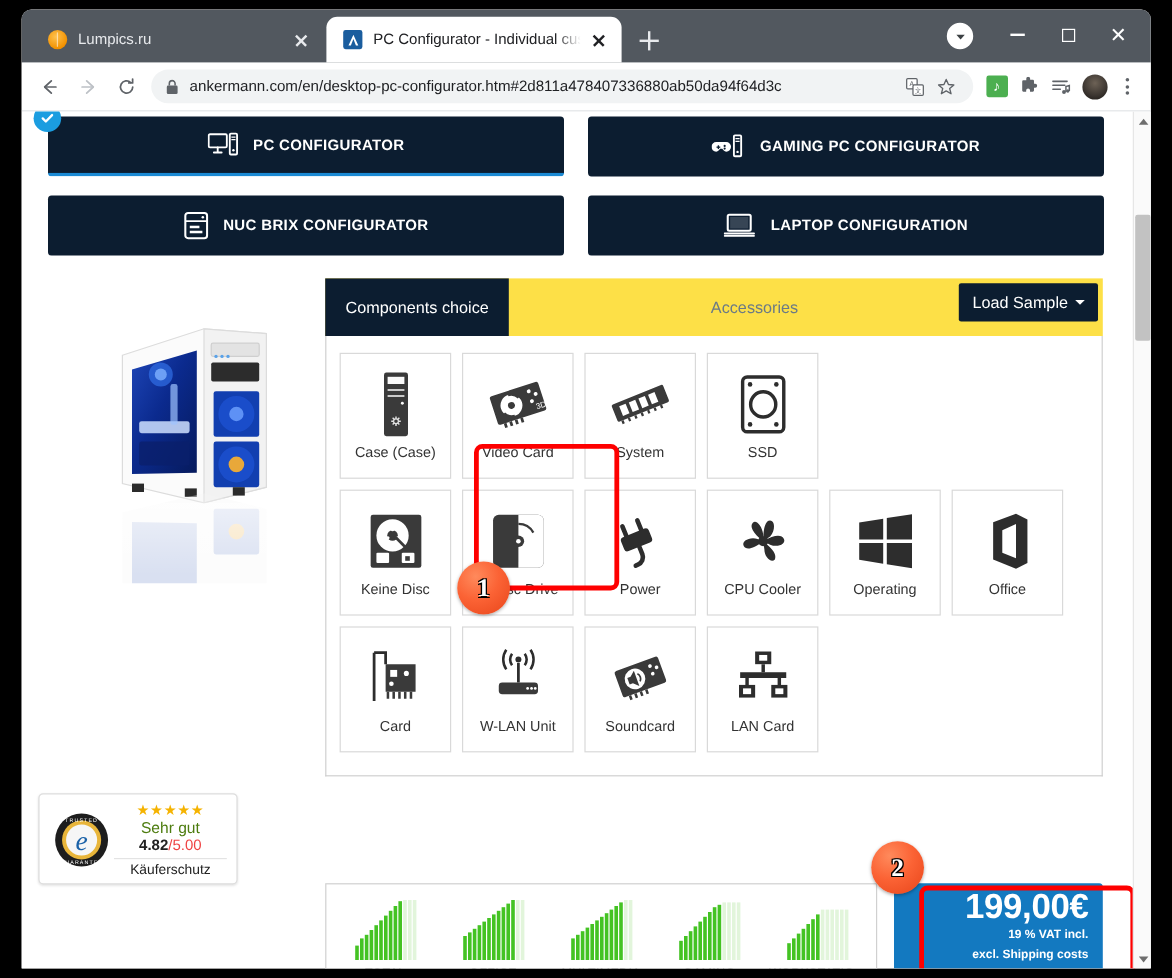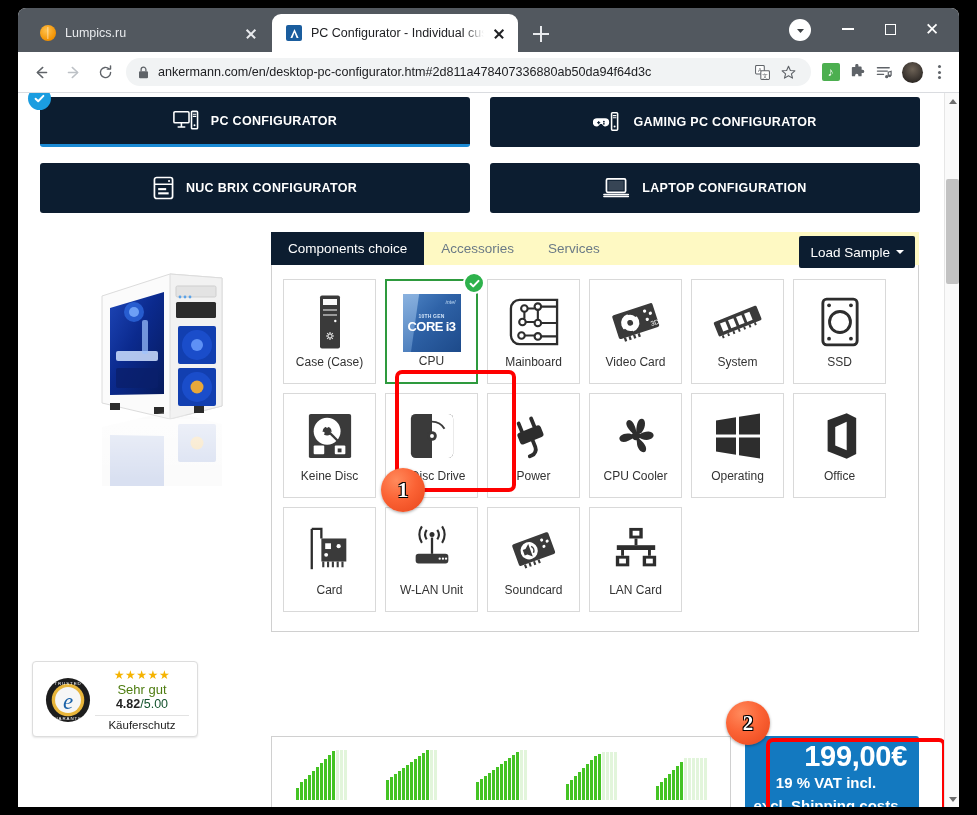--- a/index.html
+++ b/index.html
@@ -214,24 +214,25 @@
     color: #fff;
   }
 
   
   .panel {
     position: absolute;
     left: 253px; top: 139px;
     width: 648px;
   }
   .panel-tabs {
-    height: 33px;
-    background: #fef9c3;
+    height: 48px;
+    background: #fde047;
     display: flex; align-items: stretch;
     position: relative;
+    justify-content: space-between;
   }
   .ptab {
     display: flex; align-items: center;
     padding: 0 17px;
     font-size: 13.5px;
     color: #6b7a86;
     cursor: pointer;
   }
   .ptab.active { background: #0c1d30; color: #ffffff; }
   .load-sample {
@@ -344,21 +345,21 @@
   .price-box {
     margin-left: 14px;
     width: 174px; height: 88px;
     background: #1379c0;
     color: #fff;
     border-radius: 3px;
     padding: 5px 12px 0 0;
     text-align: right;
   }
   .price-main { font-size: 29px; font-weight: bold; line-height: 1.05; letter-spacing: -.3px;}
-  .price-sub  { font-size: 15px; line-height: 1.35; font-weight: bold; margin-top: 2px; text-align: center;}
+  .price-sub  { font-size: 10px; line-height: 1.35; font-weight: bold; margin-top: 2px;}
 
   
   .prod-img {
     position: absolute;
     left: 52px; top: 163px;
     width: 190px; height: 230px;
   }
 
   
   .trusted {
@@ -371,21 +372,21 @@
     padding: 7px 8px 5px 8px;
     display: flex;
     box-shadow: 0 1px 2px rgba(0,0,0,.1);
   }
   .ts-badge { flex: 0 0 54px; display:flex;align-items:center;justify-content:center; }
   .ts-right { flex: 1; text-align: center; }
   .ts-stars { color: #f5b301; font-size: 12px; letter-spacing: .5px; line-height: 1; }
   .ts-good { font-size: 13px; color: #4d7c0f; margin-top: 1px; }
   .ts-score { font-size: 12.5px; color: #222; }
   .ts-score b { font-weight: bold; }
-  .ts-score span { color: #14532d; }
+  .ts-score span { color: #ef4444; }
   .ts-sep { border-top: 1px solid #e3e3e3; margin: 4px 0 3px; }
   .ts-protect { font-size: 11.5px; color: #222; }
 
   .norating {
     position: absolute;
     left: 14px; top: 654px;
     width: 167px; height: 52px;
     background: #f0f0f0;
     padding: 7px 9px;
   }
@@ -700,51 +701,21 @@
                     <rect x="9" y="5" width="14" height="6" fill="#fafafa"></rect>
                     <path d="M9 16 H23 M9 21 H23" stroke="#fafafa" stroke-width="1.1"></path>
                     <circle cx="21.3" cy="27" r="1.2" fill="#fafafa"></circle>
                     <path d="M16 38 v8 M12 42 h8 M13.2 39.2 l5.6 5.6 M18.8 39.2 l-5.6 5.6" stroke="#e2e2e2" stroke-width="1.2"></path>
                     <circle cx="16" cy="42" r="2" fill="#3a3a3a" stroke="#e2e2e2" stroke-width="1"></circle>
                   </svg>
                 </div>
                 <div class="comp-lbl">Case (Case)</div>
               </div>
 
-              <div class="comp-cell selected">
-                <div class="sel-check">
-                  <svg width="13" height="13" viewBox="0 0 14 14">
-                      <path d="M2.8 7.3 L5.6 10.1 L11.3 4.2" fill="none" stroke="#fff" stroke-width="2.2" stroke-linecap="round" stroke-linejoin="round"></path>
-                    </svg>
-                </div>
-                <div class="comp-ico">
-                  <div class="cpu-img">
-                    <span class="cpu-intel">intel</span>
-                    <span class="cpu-gen">10TH GEN</span>
-                    <span class="cpu-core">CORE i3</span>
-                  </div>
-                </div>
-                <div class="comp-lbl">CPU</div>
-              </div>
-
-              <div class="comp-cell">
-                <div class="comp-ico">
-                  <svg width="52" height="50" viewBox="0 0 54 52">
-                    <path d="M3 12 a9 9 0 0 1 9 -9 h39 v46 H12 a9 9 0 0 1 -9 -9 Z" fill="none" stroke="#2d2d2d" stroke-width="2.4"></path>
-                    <circle cx="17" cy="12" r="3.4" fill="none" stroke="#2d2d2d" stroke-width="2.2"></circle>
-                    <circle cx="31" cy="10" r="3.4" fill="none" stroke="#2d2d2d" stroke-width="2.2"></circle>
-                    <circle cx="15" cy="26" r="3.4" fill="none" stroke="#2d2d2d" stroke-width="2.2"></circle>
-                    <circle cx="31" cy="27" r="3.4" fill="none" stroke="#2d2d2d" stroke-width="2.2"></circle>
-                    <circle cx="14" cy="40" r="3.4" fill="none" stroke="#2d2d2d" stroke-width="2.2"></circle>
-                    <circle cx="31" cy="41" r="3.4" fill="none" stroke="#2d2d2d" stroke-width="2.2"></circle>
-                    <path d="M17 15.4 V22.6 M20.4 12 H27.6 M31 13.4 V23.6 M34.4 10 H51 M34.4 27 H51 M18.4 26 H27.6 M17.4 40 H27.6 M34.4 41 H51" stroke="#2d2d2d" stroke-width="2.2" fill="none"></path>
-                  </svg>
-                </div>
-                <div class="comp-lbl">Mainboard</div>
-              </div>
+
 
               <div class="comp-cell">
                 <div class="comp-ico">
                   <svg width="54" height="50" viewBox="0 0 56 52">
                     <g transform="rotate(-18 28 26)">
                       <rect x="6" y="12" width="44" height="26" rx="2" fill="#3a3a3a"></rect>
                       <circle cx="22" cy="25" r="9.5" fill="#fff"></circle>
                       <circle cx="22" cy="25" r="3" fill="#3a3a3a"></circle>
                       <path d="M22 15.5 a9.5 9.5 0 0 1 8 5 M22 34.5 a9.5 9.5 0 0 1 -8 -5" stroke="#3a3a3a" stroke-width="2" fill="none"></path>
                       <circle cx="40" cy="18" r="1.7" fill="#fff"></circle>

